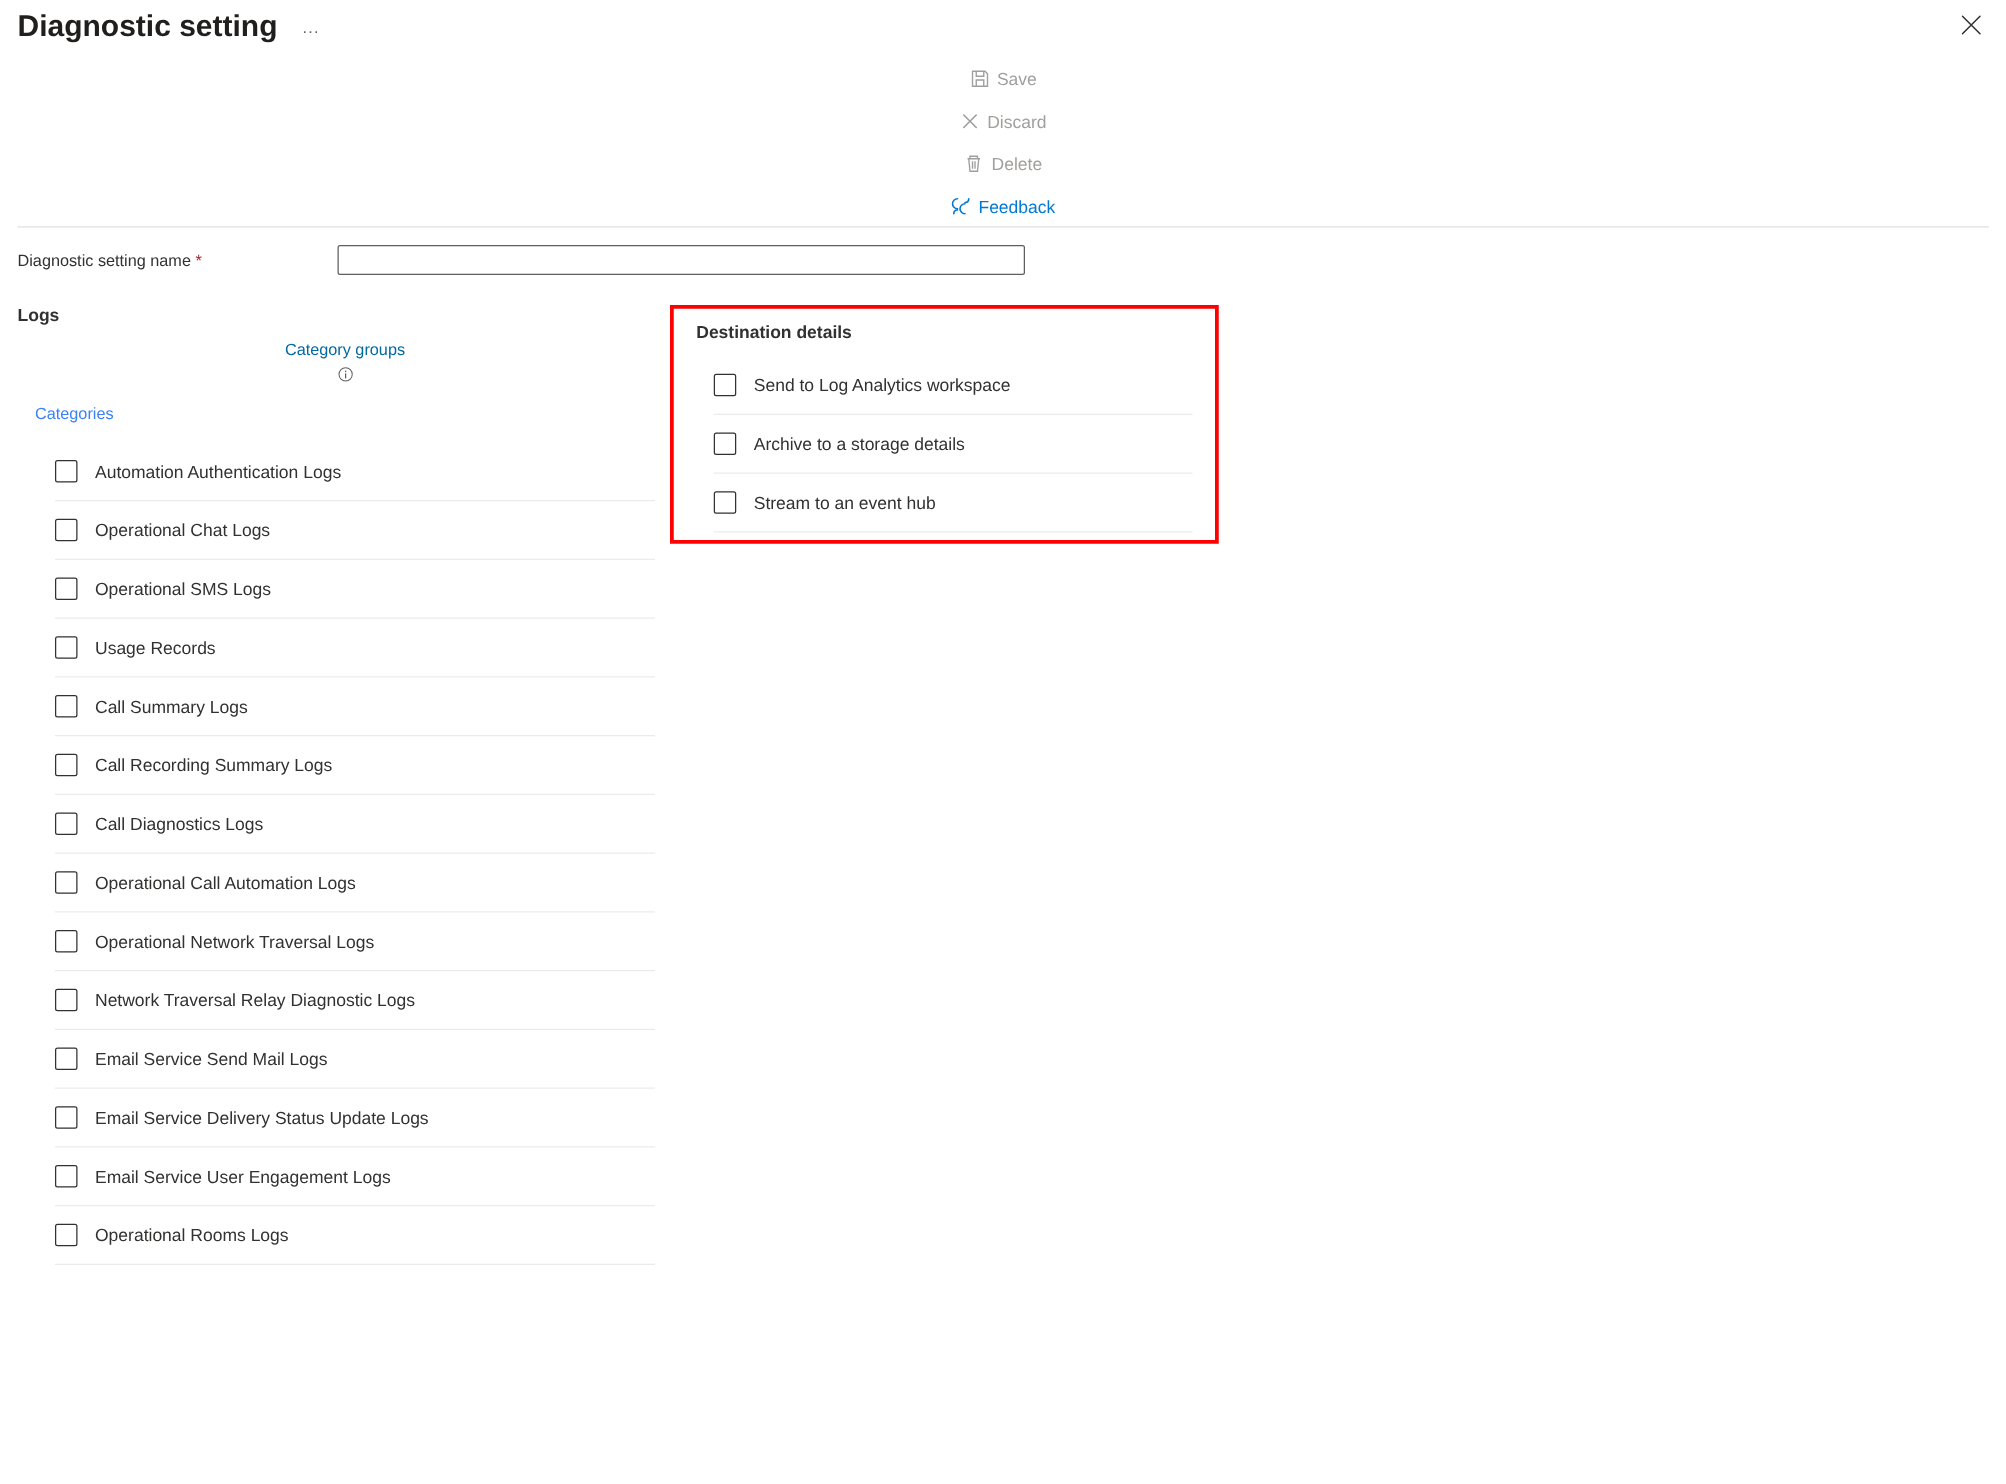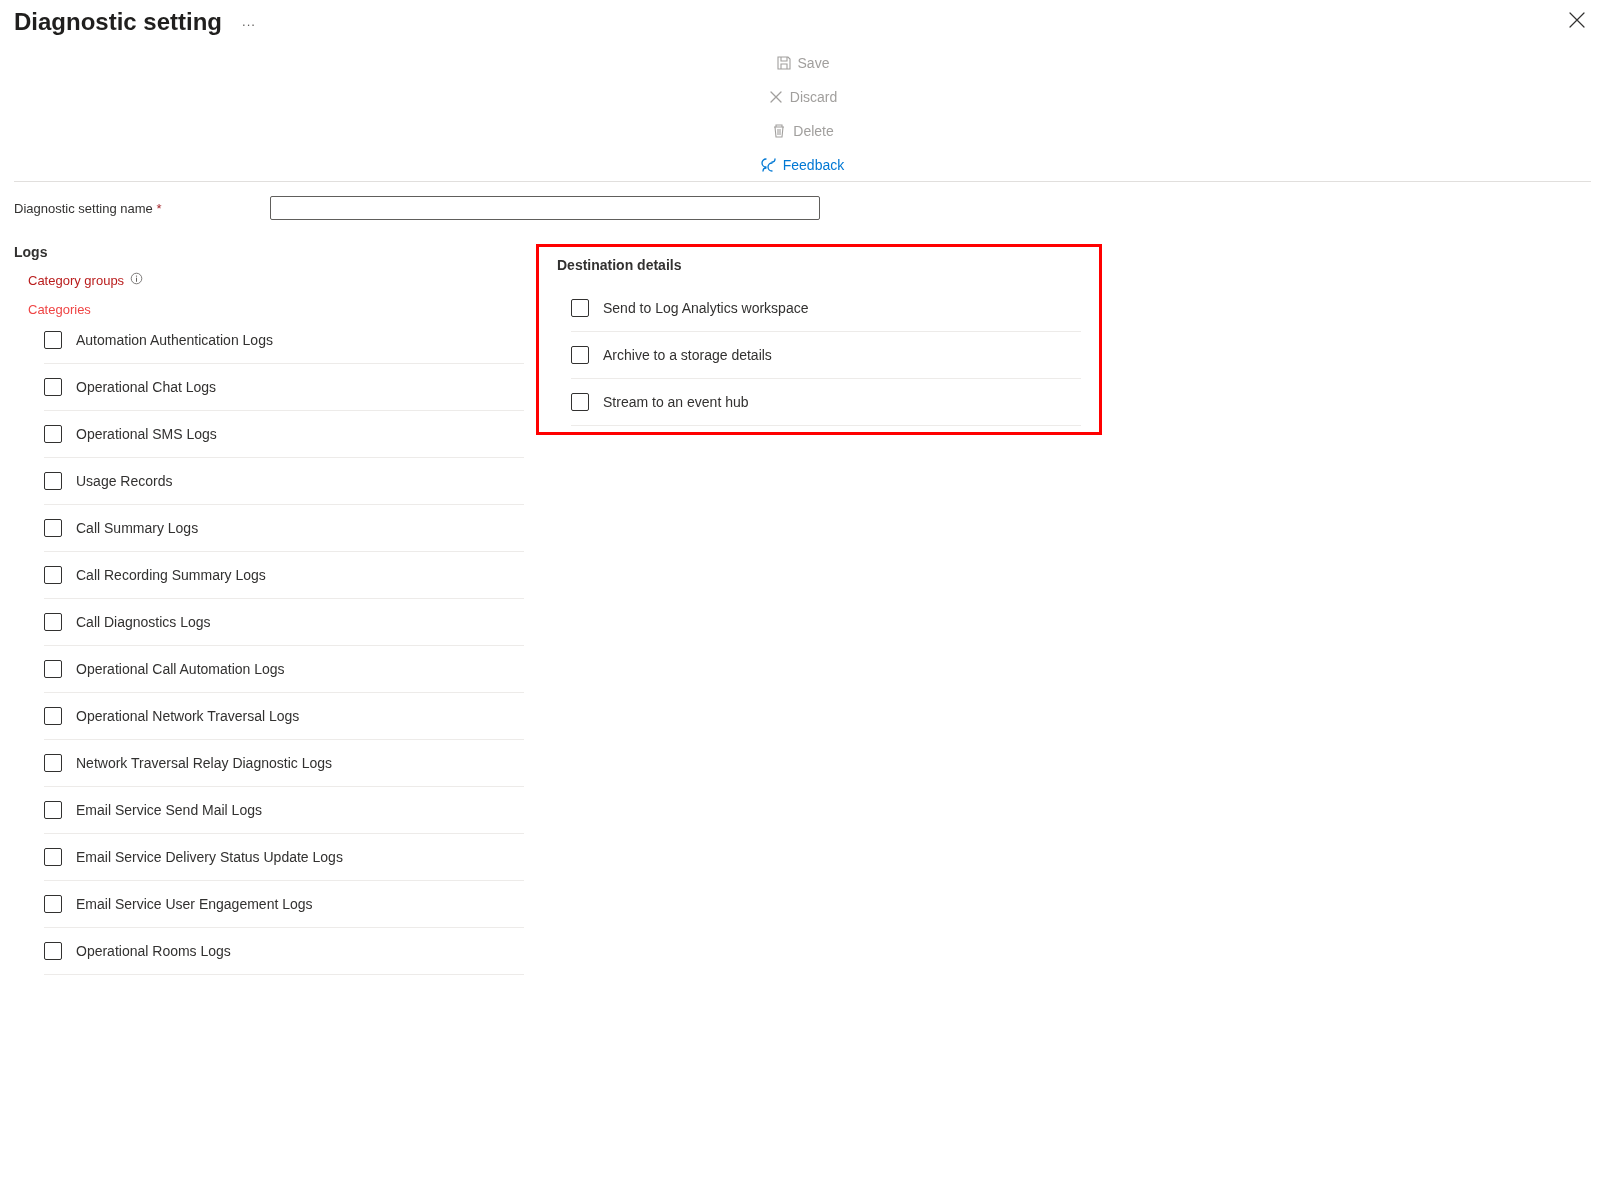--- a/index.html
+++ b/index.html
@@ -67,22 +67,23 @@
   .col-left { width: 510px; }
   .col-right-wrap { flex: 1; }
 
   .section-title { font-size: 14px; font-weight: 600; margin-bottom: 12px; }
 
   .group-row {
     display: flex;
     align-items: center;
     gap: 6px;
     font-size: 13px;
-    color: #b91c1c;
+    color: #0369a1;
     margin: 0 0 6px 14px;
+    flex-direction: column;
   }
   .info-icon svg { width: 13px; height: 13px; }
 
   .check-row {
     display: flex;
     align-items: center;
     gap: 14px;
     padding: 14px 0;
     border-bottom: 1px solid #edebe9;
   }
@@ -91,27 +92,27 @@
     width: 18px;
     height: 18px;
     border: 1px solid #323130;
     border-radius: 2px;
     background: #fff;
     flex-shrink: 0;
     cursor: pointer;
   }
   .check-label { font-size: 14px; color: #323130; }
 
-  .categories-header { font-size: 13px; margin: 14px 0 0 14px; color: #ef4444; }
+  .categories-header { font-size: 13px; margin: 14px 0 16px 14px; color: #3b82f6; }
   .cat-list { margin-left: 30px; }
 
   .highlight-box {
     border: 3px solid #ff0000;
     padding: 10px 18px 6px 18px;
-    width: 566px;
+    width: 439px;
   }
   .dest-list { margin-left: 14px; margin-top: 6px; }
   .dest-row {
     display: flex;
     align-items: center;
     gap: 14px;
     padding: 14px 0;
     border-bottom: 1px solid #edebe9;
   }
 </style>

